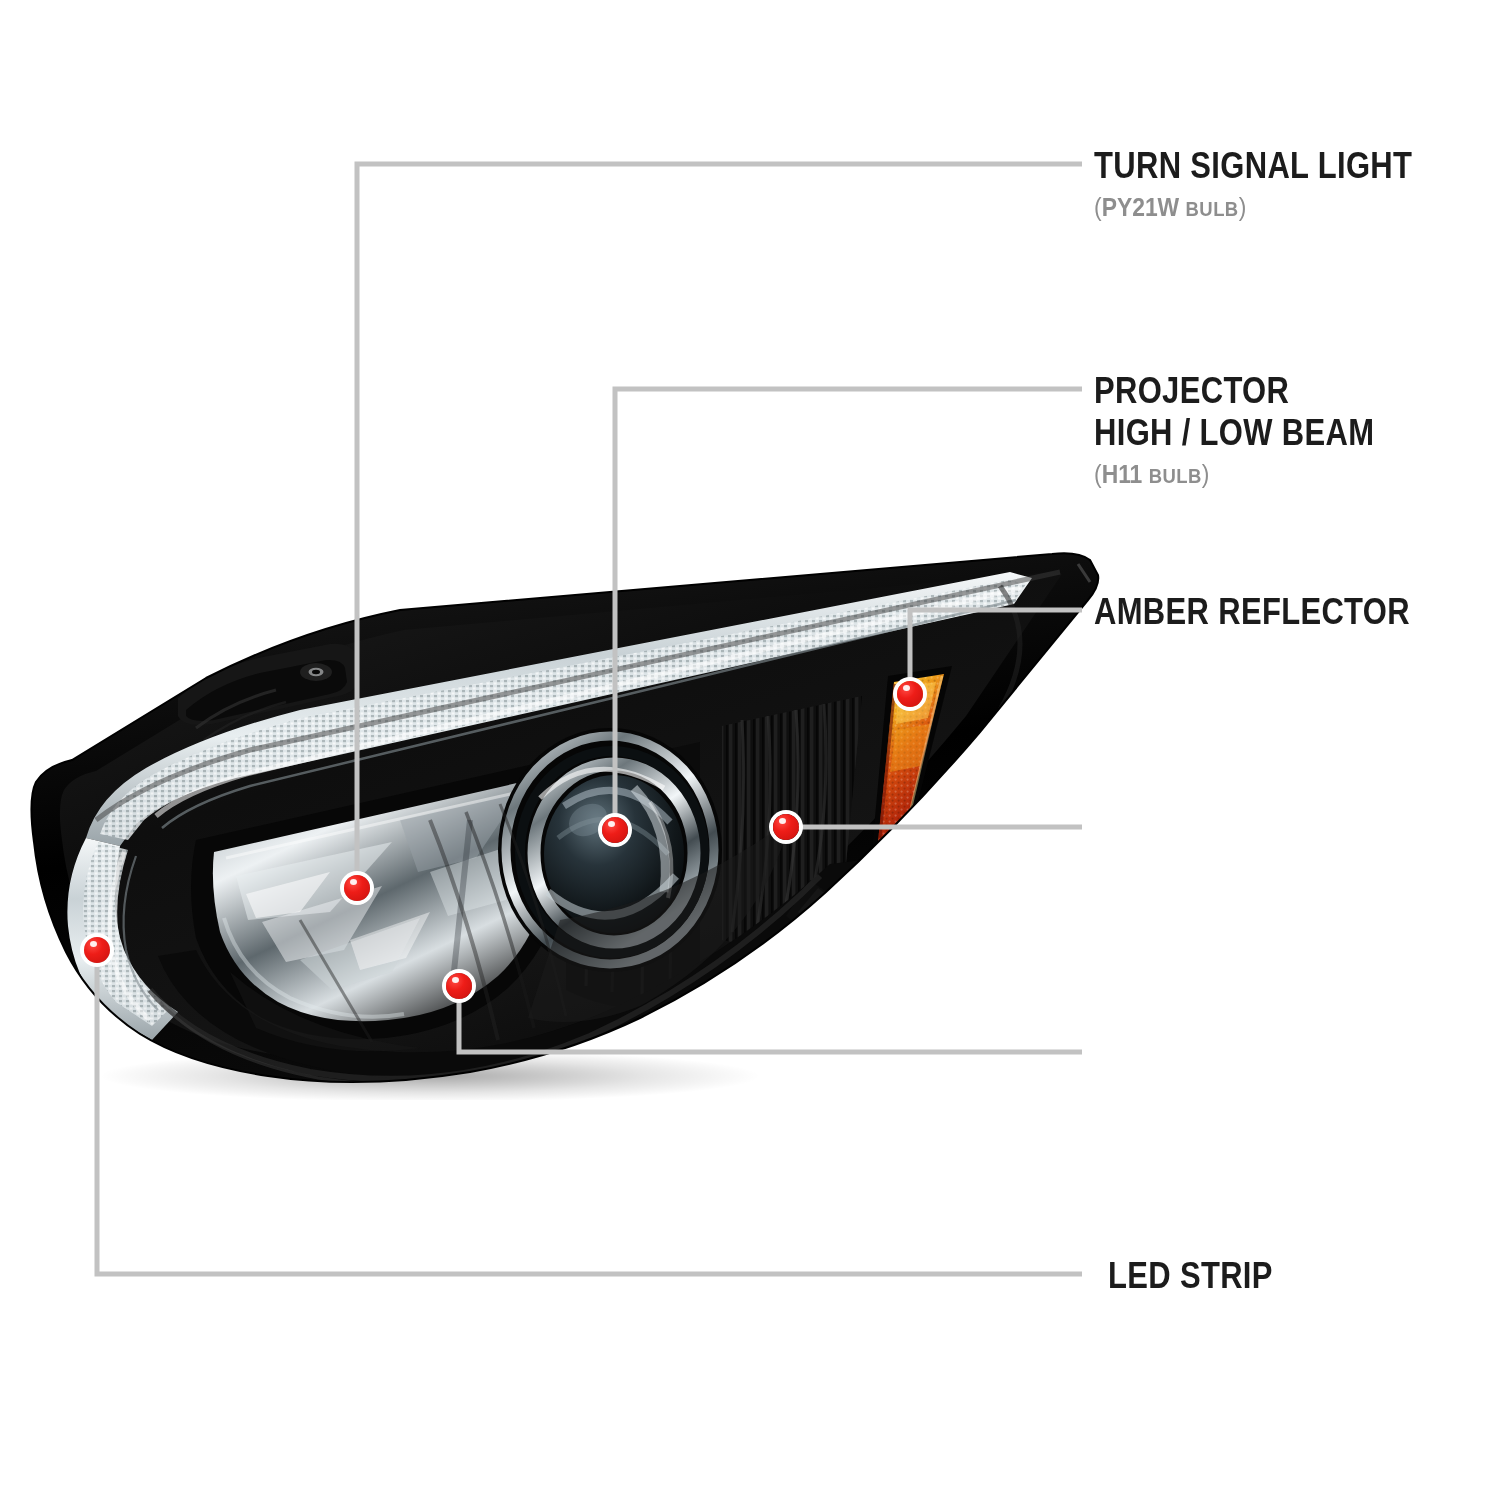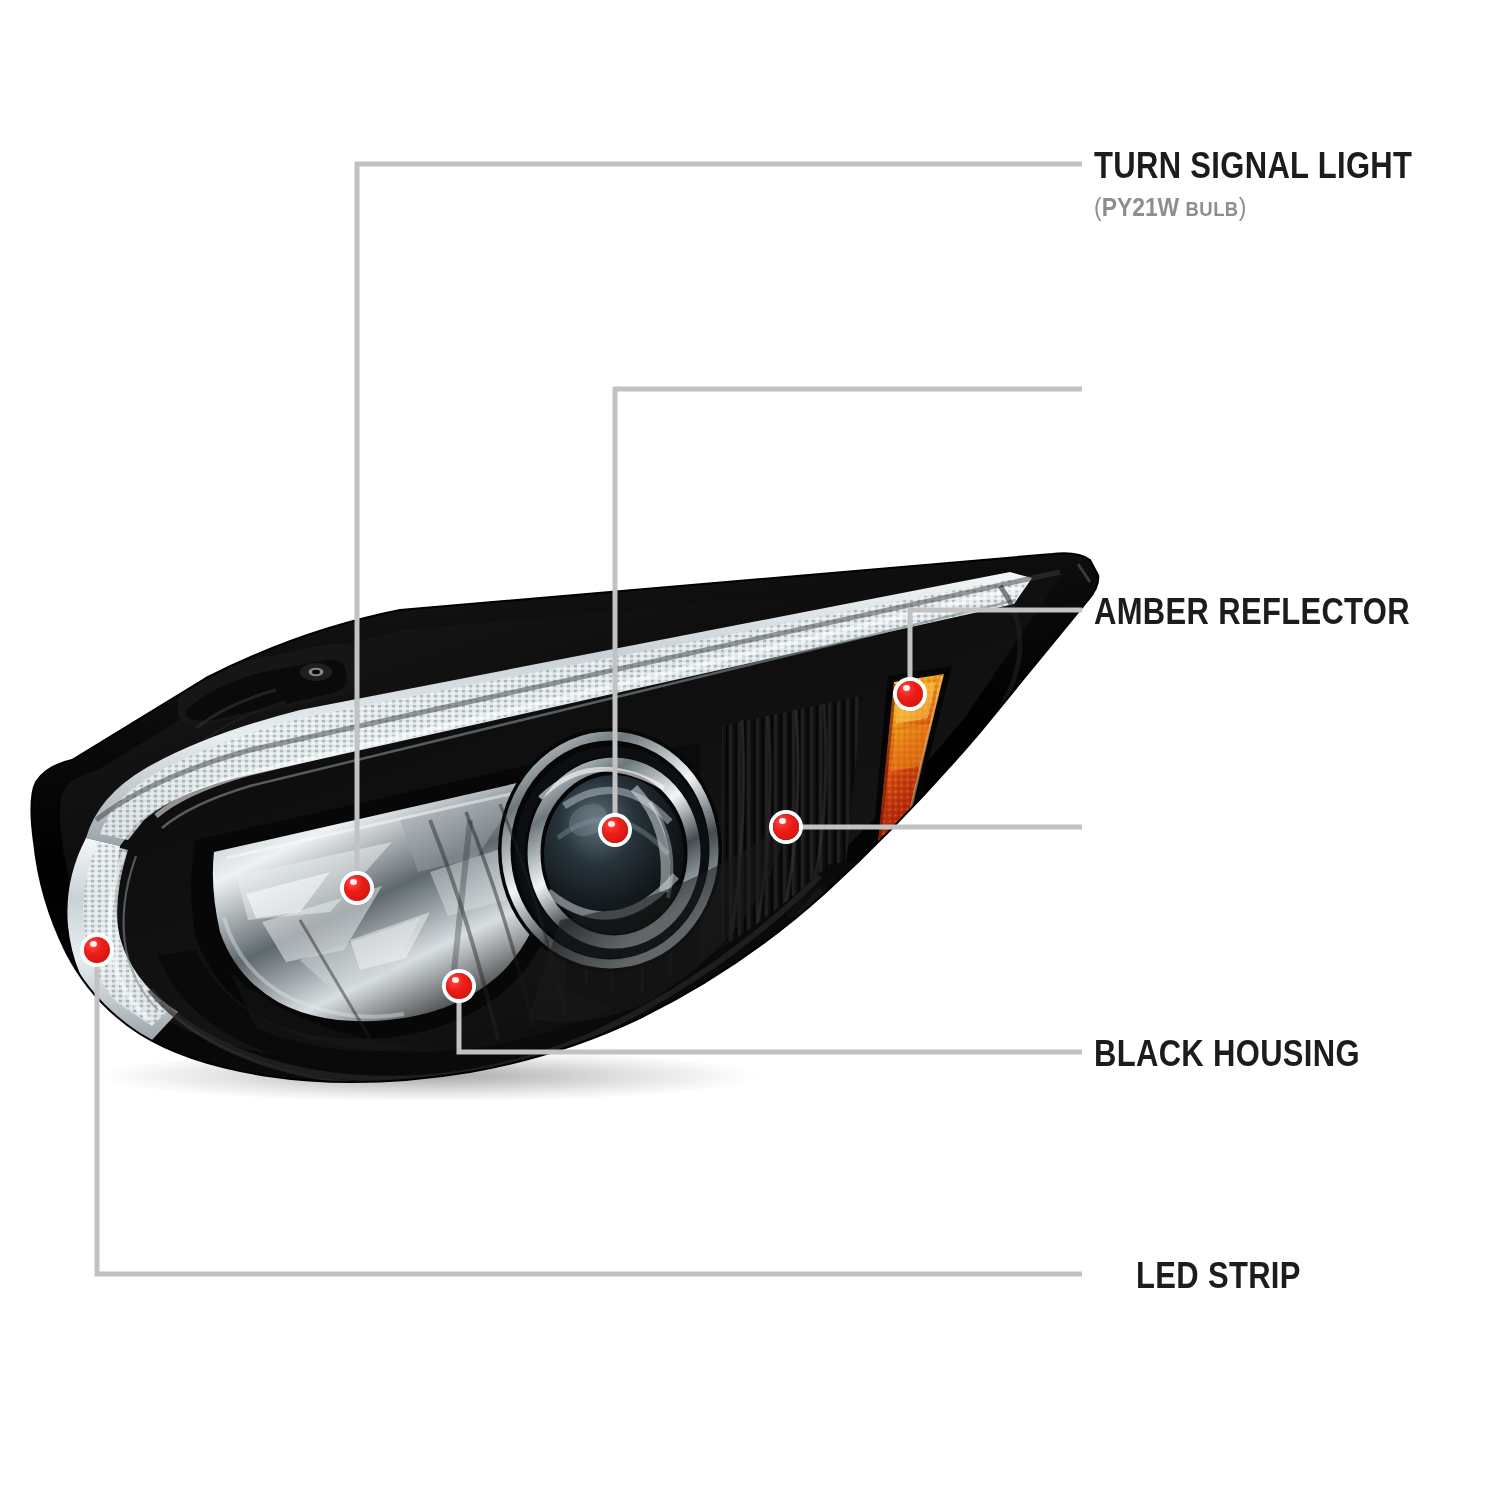--- a/index.html
+++ b/index.html
@@ -391,33 +391,38 @@
   <div class="callout" style="left:1094px; top:145px;">
     <div class="callout-title">
       <span class="ln">TURN SIGNAL LIGHT</span>
     </div>
     <div class="callout-sub">
       <span class="paren">(</span><span>PY21W</span>
       <span class="bulbword">BULB</span><span class="paren">)</span>
     </div>
   </div>
 
+  <div class="callout" style="left:1094px; top:370px;">
+    <div class="callout-title">
+      <span class="ln">PROJECTOR</span>
+      <span class="ln">HIGH / LOW BEAM</span>
+    </div>
+    <div class="callout-sub">
+      <span class="paren">(</span><span>H11</span>
+      <span class="bulbword">BULB</span><span class="paren">)</span>
+    </div>
+  </div>
 
   <div class="callout" style="left:1094px; top:591px;text-align:right;">
     <div class="callout-title">
       <span class="ln">AMBER REFLECTOR</span>
     </div>
   </div>
 
 
-  <div class="callout" style="left:1094px; top:1033px;">
-    <div class="callout-title">
-      <span class="ln">BLACK HOUSING</span>
-    </div>
-  </div>
-
-  <div class="callout" style="left:1136px; top:1255px;text-align:center;">
+
+  <div class="callout" style="left:1108px; top:1255px;text-align:center;">
     <div class="callout-title">
       <span class="ln">LED STRIP</span>
     </div>
   </div>
 
 </div>
 
 </body></html>

